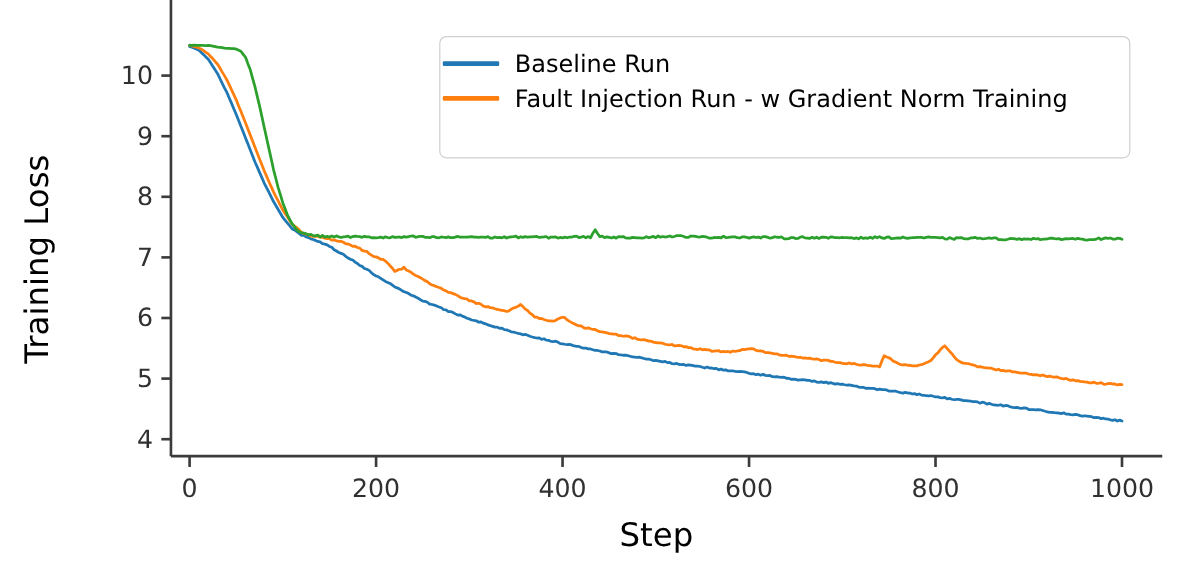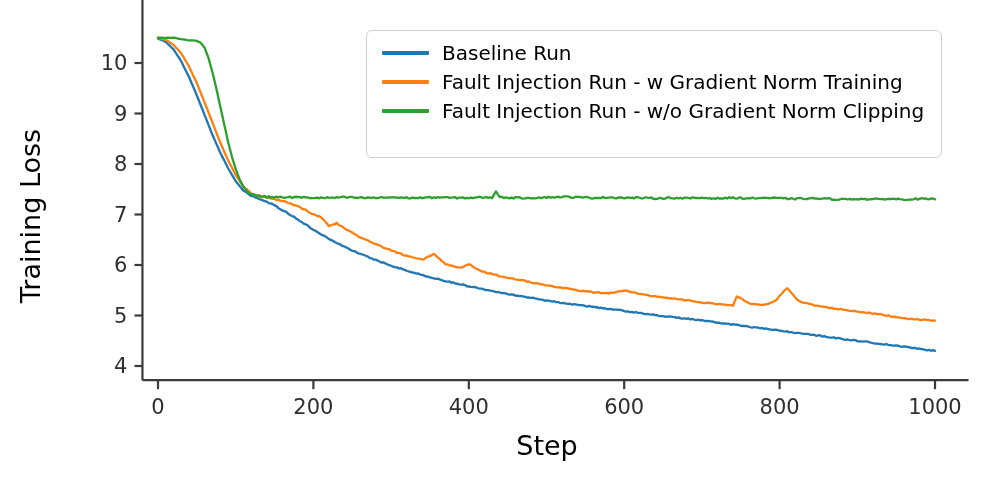--- a/index.html
+++ b/index.html
@@ -52,26 +52,26 @@
     stroke-width: 2.3;
     stroke-linejoin: round;
     stroke-linecap: round;
   }
   
   #legend-box {
     position: absolute;
     left: 366px;
     top: 30px;
     width: 576px;
-    height: 128px;
+    height: 102px;
     box-sizing: border-box;
     background: #ffffff;
     border: 1.4px solid #cfcfcf;
     border-radius: 6px;
-    padding: 7px 13px 7px 15px;
+    padding: 7px 13px 7px 2px;
   }
   .legend-row {
     display: flex;
     align-items: center;
     height: 29px;
   }
   .legend-swatch {
     width: 47px;
     height: 4px;
     border-radius: 1px;
@@ -137,19 +137,15 @@
 
   <div id="legend-box">
     <div class="legend-row">
       <span class="legend-swatch" style="background: rgb(31, 119, 180);"></span>
       <span class="legend-label">Baseline Run</span>
     </div>
     <div class="legend-row">
       <span class="legend-swatch" style="background: rgb(255, 127, 14);"></span>
       <span class="legend-label">Fault Injection Run - w Gradient Norm Training</span>
     </div>
-    <div class="legend-row">
-      <span class="legend-swatch" style="background: rgb(44, 160, 44);"></span>
-      <span class="legend-label">Fault Injection Run - w/o Gradient Norm Clipping</span>
-    </div>
   </div>
 
 </div>
 
 </body></html>

